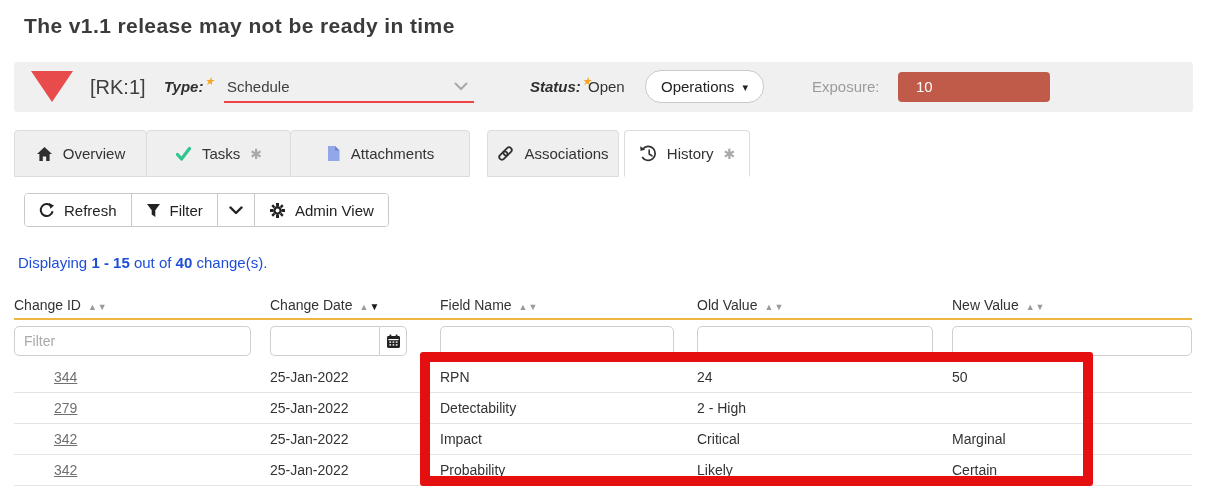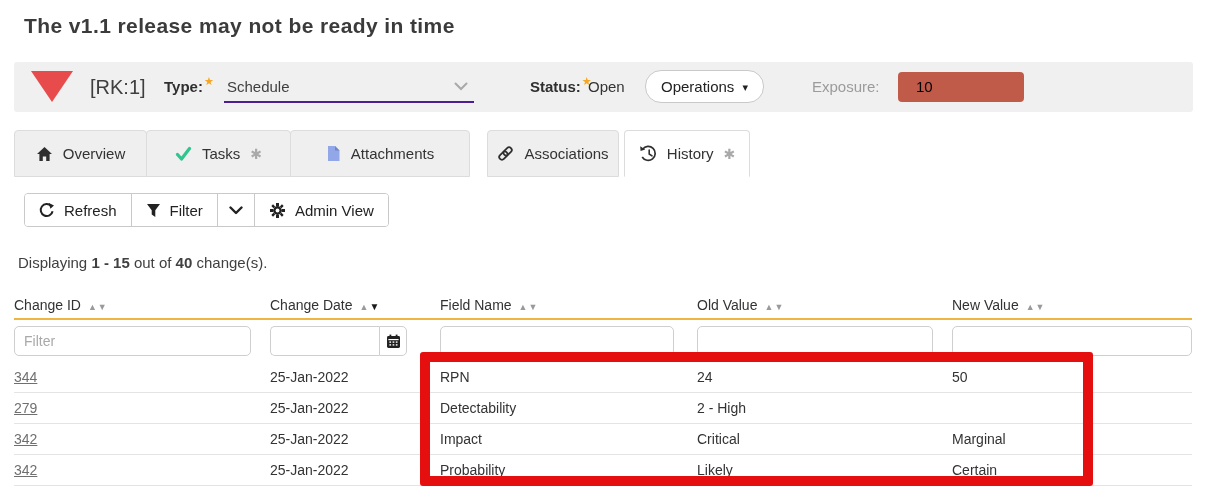--- a/index.html
+++ b/index.html
@@ -7,64 +7,64 @@
   .abs { position:absolute; }
   #stage { position:relative; width:1207px; height:491px; background:#fff; }
 
   
   #page-title { left:24px; top:14px; font-size:21px; font-weight:bold; color:#3b3b3b; letter-spacing:.4px; }
 
   
   #risk-bar { left:14px; top:62px; width:1179px; height:50px; background:#f0f0f0; border-radius:3px; }
   .tri { left:17px; top:9px; width:0; height:0; border-left:21px solid transparent; border-right:21px solid transparent; border-top:31px solid #e84b4b; }
   .rk-id { left:76px; top:0; height:50px; line-height:50px; font-size:20px; color:#3f3f3f; }
-  .fld-label { top:0; height:50px; line-height:50px; font-size:15px; font-weight:bold; color:#2f2f2f; }
+  .fld-label { top:0; height:50px; line-height:50px; font-size:15px; font-weight:bold; color:#2f2f2f;font-style:italic; }
   .star { color:#f5a623; font-size:11px; position:relative; top:-7px; margin-left:1px; font-weight:normal; }
-  #type-dd { left:210px; top:10px; width:250px; height:31px; border-bottom:2px solid #4c1d95; display:flex; align-items:center; justify-content:space-between; padding:0 6px 0 3px; font-size:15px; color:#3f3f3f; cursor:pointer; }
+  #type-dd { left:210px; top:10px; width:250px; height:31px; border-bottom:2px solid #ef4444; display:flex; align-items:center; justify-content:space-between; padding:0 6px 0 3px; font-size:15px; color:#3f3f3f; cursor:pointer; }
   #status-value { left:574px; top:0; height:50px; line-height:50px; font-size:15px; color:#333; }
   #operations-btn { left:631px; top:8px; height:33px; background:#fff; border:1px solid #c9c9c9; border-radius:16px; display:flex; align-items:center; gap:8px; padding:0 15px; font-size:15px; color:#222; cursor:pointer; }
   .caret { font-size:11px; color:#222; position:relative; top:1px; }
   #exposure-label { left:798px; top:0; height:50px; line-height:50px; font-size:15px; color:#9b9b9b; }
-  #exposure-badge { left:884px; top:10px; width:126px; height:30px; background:#c05b4a; border-radius:4px; font-size:15px; color:#000000; line-height:30px; padding-left:18px; }
+  #exposure-badge { left:884px; top:10px; width:152px; height:30px; background:#c05b4a; border-radius:4px; font-size:15px; color:#ffffff; line-height:30px; padding-left:18px; }
 
   
   .tab { top:130px; height:47px; background:#efefef; border:1px solid #dcdcdc; border-radius:4px 4px 0 0; display:flex; align-items:center; justify-content:center; gap:10px; font-size:15px; color:#333; cursor:pointer; }
   .tab.active { background:#fff; border-bottom-color:#fff; z-index:2; }
   .tab .ast { color:#a9a9a9; font-size:14px; }
   .tab svg { flex:0 0 auto; }
 
   
   #toolbar { left:24px; top:193px; height:34px; display:flex; border:1px solid #c9c9c9; border-radius:4px; background:#fff; overflow:hidden; }
   .tb-btn { display:flex; align-items:center; gap:9px; padding:0 14px; font-size:15px; color:#222; border-left:1px solid #c9c9c9; cursor:pointer; background:#fff; }
   .tb-btn:first-child { border-left:none; }
   .tb-caret { padding:0 11px; }
 
   
-  #summary { left:18px; top:254px; font-size:15px; color:#404040; }
+  #summary { left:18px; top:254px; font-size:15px; color:#1d4ed8; }
   #summary b { font-weight:bold; }
 
   
   .cols { display:grid; grid-template-columns:256px 170px 257px 255px 240px; }
   #thead { left:14px; top:291px; width:1178px; height:27px; }
   .th { display:flex; align-items:center; font-size:14px; color:#333; cursor:pointer; }
   .sort { margin-left:7px; letter-spacing:1px; white-space:nowrap; }
   .sort span { font-size:9px; color:#9a9a9a; }
   .sort span.on { color:#1a1a1a; font-size:10px; }
   #gold-line { left:14px; top:318px; width:1178px; border-top:2px solid #eeb541; }
   #frow { left:14px; top:326px; width:1178px; height:31px; }
   .fin { height:30px; border:1px solid #cfcfcf; border-radius:5px; font-size:14px; color:#333; padding:0 9px; outline:none; background:#fff; font-family:"Liberation Sans", sans-serif; }
   .fin::placeholder { color:#a9a9a9; }
   .w1{width:237px;} .w3{width:234px;} .w4{width:236px;} .w5{width:240px;}
   .dgroup { display:flex; width:137px; height:30px; }
   .dgroup input { width:109px; border-radius:5px 0 0 5px; border-right:none; }
   .dbtn { width:28px; height:30px; border:1px solid #cfcfcf; border-radius:0 5px 5px 0; background:#fff; display:flex; align-items:center; justify-content:center; cursor:pointer; }
   #tbody { left:14px; top:362px; width:1178px; }
   .t-row { height:31px; border-bottom:1px solid #e4e4e4; }
   .td { line-height:30px; font-size:14px; color:#333; overflow:hidden; white-space:nowrap; }
-  .td a { color:#6f6f6f; text-decoration:underline; cursor:pointer; }
+  .td a { color:#6f6f6f; text-decoration:underline; cursor:pointer;margin-left:40px; }
 
   
   #highlight-rect { left:420px; top:352px; width:673px; height:134px; border:10px solid #e60f0f; border-radius:3px; pointer-events:none; z-index:10; }
 </style>
 </head>
 <body>
 
 <div id="stage">
 
   <div id="page-title" class="abs">The v1.1 release may not be ready in time</div>

